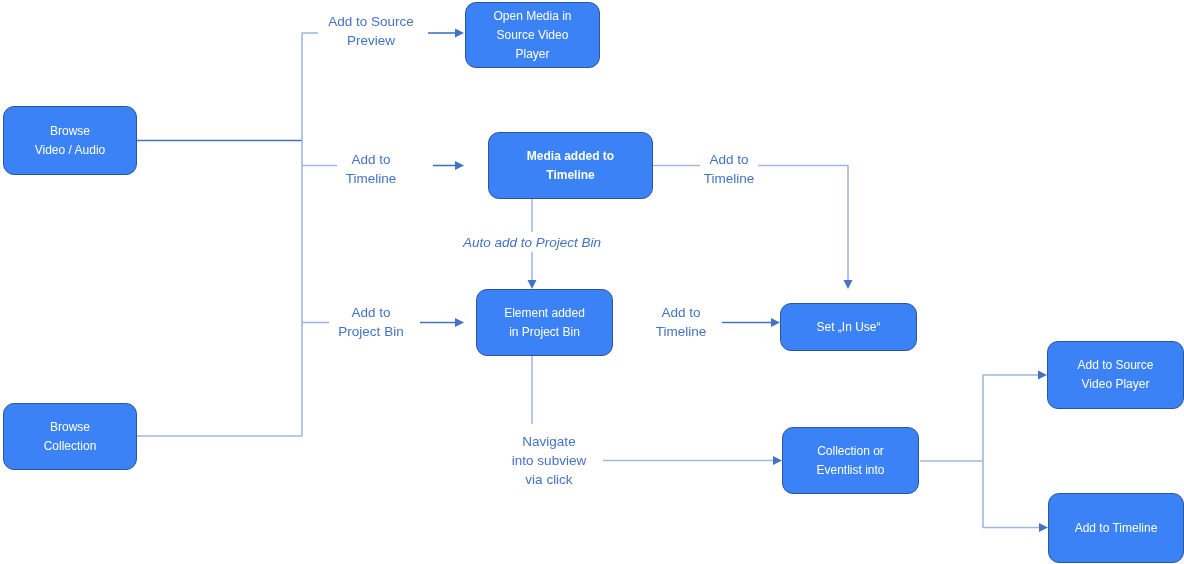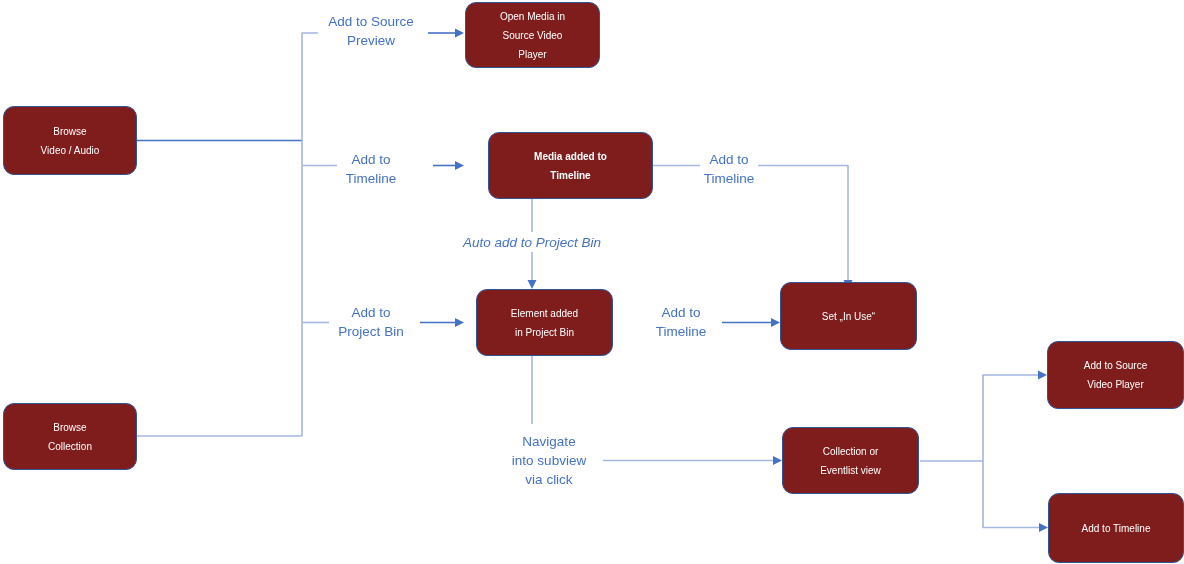--- a/index.html
+++ b/index.html
@@ -24,23 +24,23 @@
   }
   .flow-node {
     position: absolute;
     box-sizing: border-box;
     display: flex;
     align-items: center;
     justify-content: center;
     text-align: center;
     border-radius: 11px;
     border: 1.3px solid #2F5597;
-    background: #7f1d1d;
+    background: #3b82f6;
     color: #ffffff;
-    font-size: 10px;
+    font-size: 12px;
     line-height: 19px;
     white-space: pre-line;
     padding: 2px 4px;
   }
   .edge-label {
     position: absolute;
     transform: translate(-50%, -50%);
     text-align: center;
     color: #4472C4;
     background: #ffffff;
@@ -87,23 +87,23 @@
 Video / Audio</div>
       <div class="flow-node" style="left: 3px; top: 403px; width: 134px; height: 67px;">Browse
 Collection</div>
       <div class="flow-node" style="left: 465px; top: 2px; width: 135px; height: 66px;">Open Media in
 Source Video
 Player</div>
       <div class="flow-node" style="left: 488px; top: 132px; width: 165px; height: 67px; font-weight: bold;">Media added to
 Timeline</div>
       <div class="flow-node" style="left: 476px; top: 289px; width: 137px; height: 67px;">Element added
 in Project Bin</div>
-      <div class="flow-node" style="left: 780px; top: 282px; width: 137px; height: 68px;">Set „In Use“</div>
+      <div class="flow-node" style="left: 780px; top: 303px; width: 137px; height: 48px;">Set „In Use“</div>
       <div class="flow-node" style="left: 782px; top: 427px; width: 137px; height: 67px;">Collection or
-Eventlist view</div>
+Eventlist into</div>
       <div class="flow-node" style="left: 1047px; top: 341px; width: 137px; height: 68px;">Add to Source
 Video Player</div>
       <div class="flow-node" style="left: 1048px; top: 493px; width: 136px; height: 70px;">Add to Timeline</div>
     </div>
   <div id="label-layer">
       <div class="edge-label" style="left: 371px; top: 31px;">Add to Source
 Preview</div>
       <div class="edge-label" style="left: 371px; top: 169px;">Add to
 Timeline</div>
       <div class="edge-label" style="left: 532px; top: 242px; font-style: italic;">Auto add to Project Bin</div>

